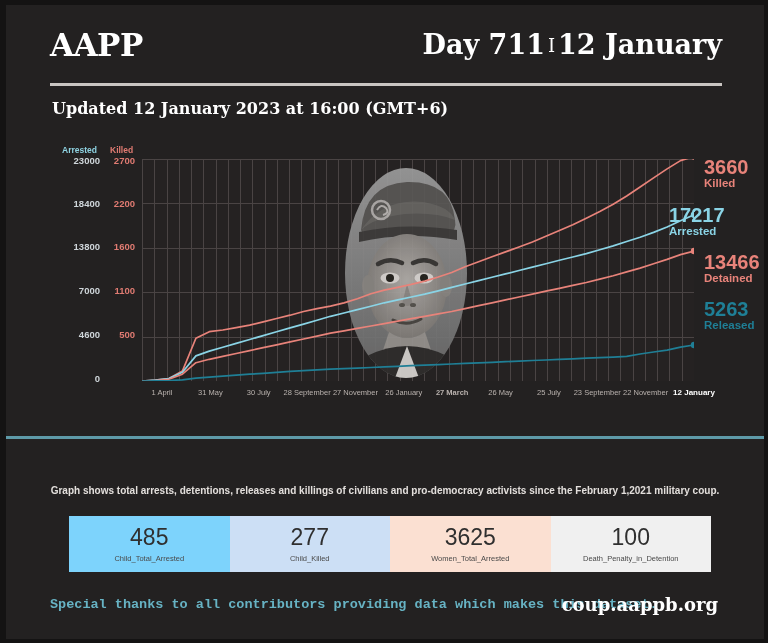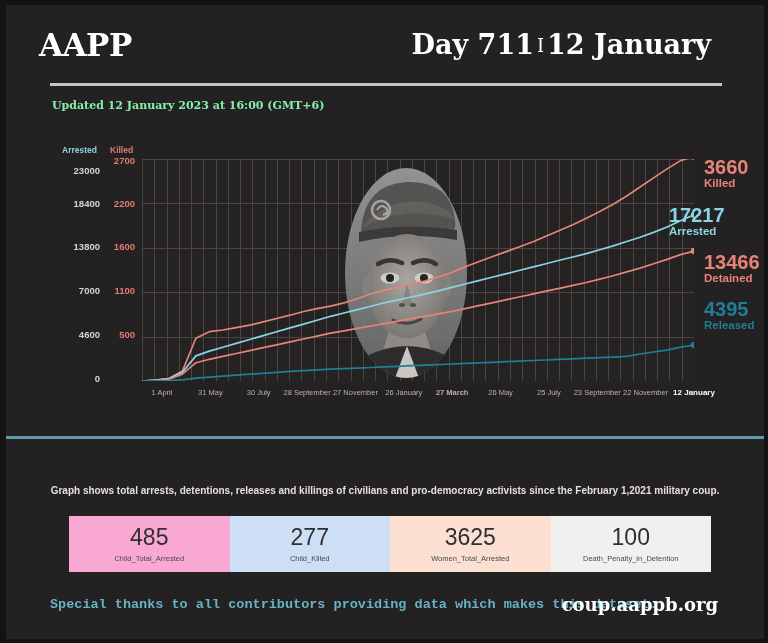--- a/index.html
+++ b/index.html
@@ -4,34 +4,34 @@
 <style>
   html,body{margin:0;padding:0;background:#0d0d0d;}
   body{font-family:"Liberation Sans",sans-serif;}
   .poster{
     position:relative;width:768px;height:643px;overflow:hidden;
     background:#232121;box-sizing:border-box;
     border-left:6px solid #141313;border-top:5px solid #141313;
     border-right:4px solid #141313;border-bottom:4px solid #141313;
   }
   
-  .header{position:absolute;left:33px;top:22px;width:672px;height:62px;text-align:right;}
+  .header{position:absolute;left:44px;top:22px;width:672px;height:62px;text-align:right;}
   .brand{
     position:absolute;left:0;top:0;color:#ffffff;
     font-family:"DejaVu Serif",serif;font-weight:bold;font-size:31px;letter-spacing:-.5px;
   }
   .dayline{
     position:absolute;right:0;top:2px;color:#ffffff;
     font-family:"DejaVu Serif",serif;font-weight:bold;font-size:27px;white-space:nowrap;
   }
   .dayline .sep{font-size:18px;font-weight:normal;padding:0 3px;vertical-align:2px;}
   .hrule{position:absolute;left:44px;top:78px;width:672px;height:3px;background:#c9c5c2;}
   .updated{
-    position:absolute;left:46px;top:94px;color:#86efac;
-    font-family:"DejaVu Serif",serif;font-weight:bold;font-size:11px;
+    position:absolute;left:46px;top:94px;color:#ffffff;
+    font-family:"DejaVu Serif",serif;font-weight:bold;font-size:16px;
   }
   
   .chart-wrap{position:absolute;left:44px;top:140px;width:680px;height:270px;}
   .axis-head{position:absolute;top:0;font-size:8.5px;font-weight:bold;}
   .axis-head.arr{left:12px;color:#8fd3e2;}
   .axis-head.kil{left:60px;color:#e07b72;}
   .ytick{position:absolute;font-size:9.5px;font-weight:bold;text-align:right;white-space:nowrap;}
   .ytick.arr{left:0;width:50px;color:#cfd6da;}
   .ytick.kil{left:55px;width:30px;color:#e07b72;}
   .plot{
@@ -108,21 +108,21 @@
     </div>
   </div>
   <div class="hrule"></div>
   <div class="updated">Updated 12 January 2023 at 16:00 (GMT+6)</div>
 
   <div class="chart-wrap">
 
     <div class="axis-head arr">Arrested</div>
     <div class="axis-head kil">Killed</div>
 
-    <div class="ytick arr" style="top:20px">23000</div>
+    <div class="ytick arr" style="top:10px">23000</div>
     <div class="ytick arr" style="top:53px">18400</div>
     <div class="ytick arr" style="top:96px">13800</div>
     <div class="ytick arr" style="top:140px">7000</div>
     <div class="ytick arr" style="top:184px">4600</div>
     <div class="ytick arr" style="top:228px">0</div>
 
     <div class="ytick kil" style="top:10px">2700</div>
     <div class="ytick kil" style="top:53px">2200</div>
     <div class="ytick kil" style="top:96px">1600</div>
     <div class="ytick kil" style="top:140px">1100</div>
@@ -260,31 +260,31 @@
     </div>
     <div class="vlab arrested" style="left:619px;top:61px">
       <span class="num">17217</span>
       <span class="cap">Arrested</span>
     </div>
     <div class="vlab detained" style="left:654px;top:108px">
       <span class="num">13466</span>
       <span class="cap">Detained</span>
     </div>
     <div class="vlab released" style="left:654px;top:155px">
-      <span class="num">4395</span>
+      <span class="num">5263</span>
       <span class="cap">Released</span>
     </div>
   </div>
 
   <div class="teal-div"></div>
 
   <div class="graph-note">Graph shows total arrests, detentions, releases and killings of civilians and pro-democracy activists since the February 1,2021 military coup.</div>
 
   <div class="cards" id="cards">
-      <div class="card" style="background: #f9a8d4;">
+      <div class="card" style="background: #7dd3fc;">
         <div class="cnum">485</div>
         <div class="clab">Child_Total_Arrested</div>
         <div class="dash"></div>
       </div>
       <div class="card" style="background: rgb(204, 223, 245);">
         <div class="cnum">277</div>
         <div class="clab">Child_Killed</div>
         <div class="dash"></div>
       </div>
       <div class="card" style="background: rgb(251, 224, 210);">

